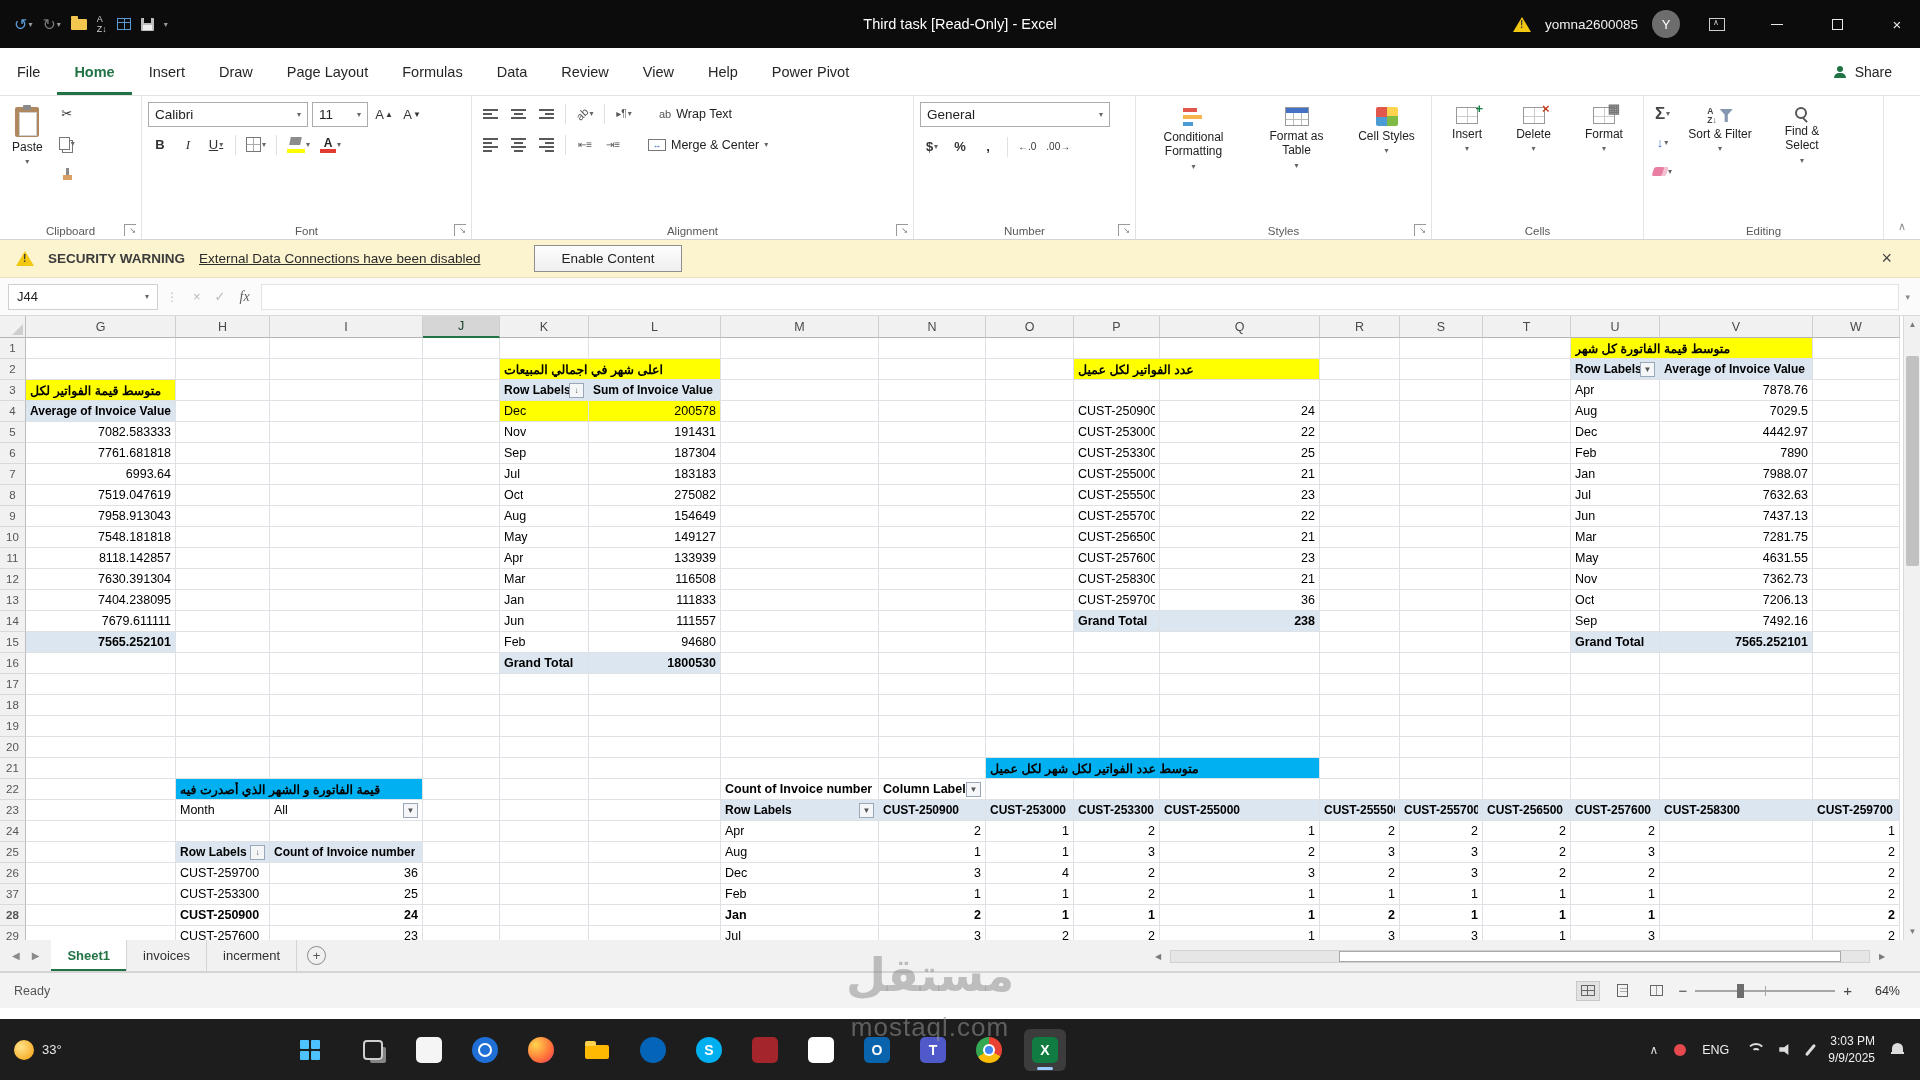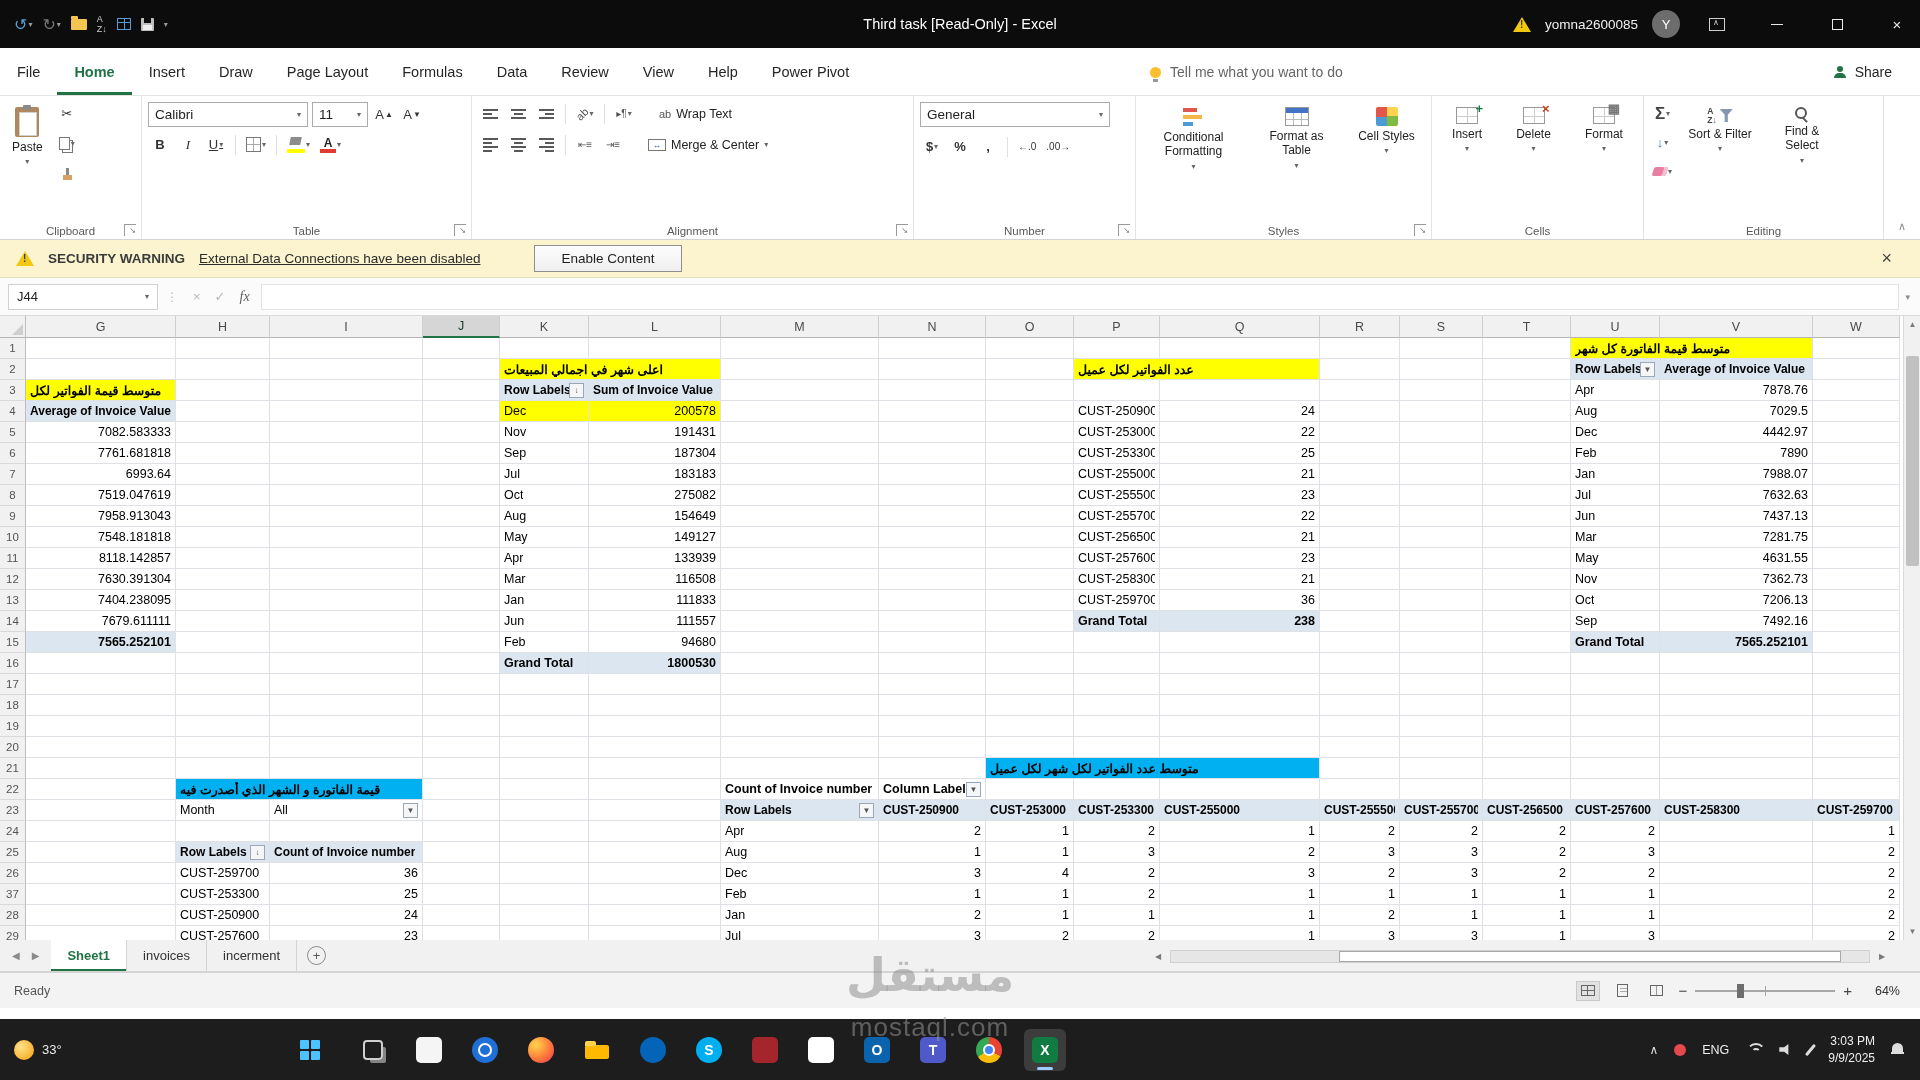--- a/index.html
+++ b/index.html
@@ -288,24 +288,20 @@
       <div class="rtab active">Home</div>
       <div class="rtab">Insert</div>
       <div class="rtab">Draw</div>
       <div class="rtab">Page Layout</div>
       <div class="rtab">Formulas</div>
       <div class="rtab">Data</div>
       <div class="rtab">Review</div>
       <div class="rtab">View</div>
       <div class="rtab">Help</div>
       <div class="rtab">Power Pivot</div>
-      <div class="tellme">
-      <span class="bulb"></span>
-      <span>Tell me what you want to do</span>
-    </div>
     <div class="share">
       <span class="share-ic"></span>
       <span>Share</span>
     </div>
   </div>
 
   <div class="ribbon">
 
     <div class="grp" style="width:142px">
       <div class="gbody">
@@ -356,21 +352,21 @@
           <button class="sbtn">
               <span class="i-fillc"></span>
               <span class="car">▾</span>
             </button>
           <button class="sbtn">
               <span class="i-fontc">A</span>
               <span class="car">▾</span>
             </button>
         </div>
       </div>
-      <div class="gname"><span>Table</span></div>
+      <div class="gname"><span>Font</span></div>
       <span class="lau">↘</span>
     </div>
 
     <div class="grp" style="width:442px">
       <div class="gbody" style="flex-direction:column;gap:8px;">
         <div class="frow">
           <button class="sbtn">
               <span class="lns a-l">
                 <i></i>
                 <i></i>
@@ -1454,21 +1450,21 @@
             <span class="cv">1</span>
           </div>
           <div class="cell num" style="width: 89px; height: 21px;">
             <span class="cv">1</span>
           </div>
           <div class="cell" style="width: 153px; height: 21px;"></div>
           <div class="cell num" style="width: 87px; height: 21px;">
             <span class="cv">2</span>
           </div>
         </div>
-        <div class="grow" style="height: 21px;">
+        <div class="grow" style="height: 21px; font-weight: bold;">
           <div class="rnum">28</div>
           <div class="cell" style="width: 150px; height: 21px;"></div>
           <div class="cell" style="width: 94px; height: 21px;">
             <span class="cv">CUST-250900</span>
           </div>
           <div class="cell num" style="width: 153px; height: 21px;">
             <span class="cv">24</span>
           </div>
           <div class="cell" style="width: 77px; height: 21px;"></div>
           <div class="cell" style="width: 89px; height: 21px;"></div>

